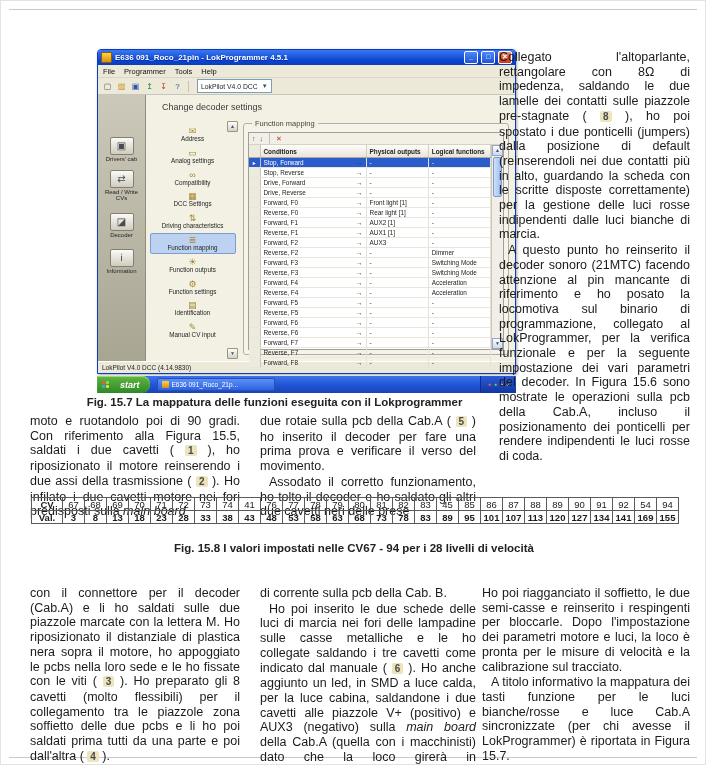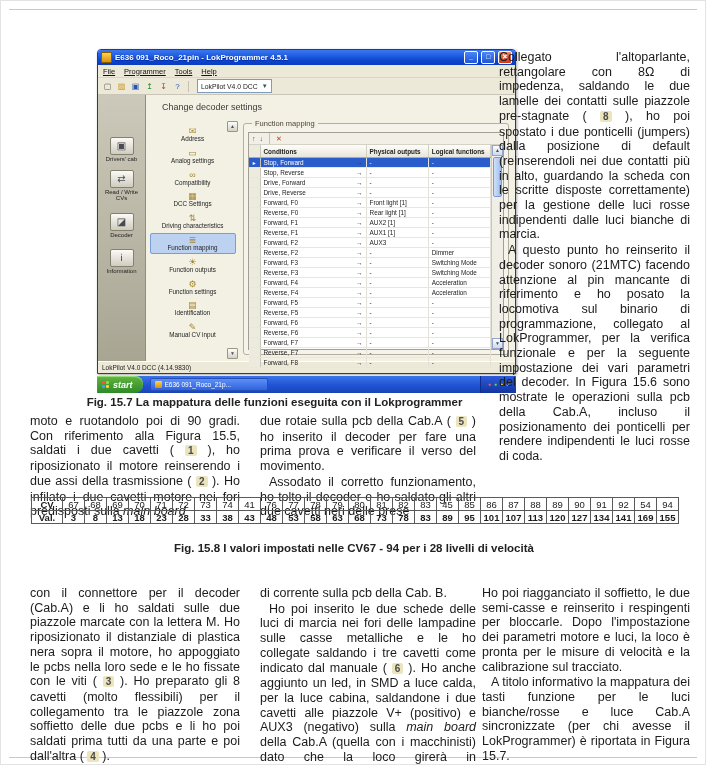--- a/index.html
+++ b/index.html
@@ -23,21 +23,21 @@
   
   #app{position:absolute;left:48px;top:48px;width:419px;margin-left:48px;}
   .win{border:1px solid #0a3cc0;border-radius:4px 4px 0 0;overflow:hidden;box-shadow:1px 1px 3px rgba(0,0,0,.35);background:#ece9d8;}
   .titlebar{height:15px;background:linear-gradient(#3a78f2,#0b46cf 70%,#0a3cc0);display:flex;align-items:center;gap:3px;
             color:#fff;font-size:8px;font-weight:bold;padding:0 3px;white-space:nowrap;}
   .appico{width:9px;height:9px;background:linear-gradient(#ffd24a,#d89010);border:1px solid #8a5c00;border-radius:1px;flex:none;}
   .tb-title{flex:1;overflow:hidden;text-overflow:ellipsis;text-shadow:0 1px 1px #00259a;}
   .tb-btn{width:12px;height:11px;border:1px solid #fff;border-radius:2px;font-size:7px;line-height:9px;text-align:center;color:#fff;flex:none;}
   .b-min,.b-max{background:linear-gradient(#4d86f5,#1d55d8);}
   .b-close{background:linear-gradient(#f0876a,#d33511);}
-  .menubar{height:12px;background:#ece9d8;display:flex;align-items:center;gap:9px;padding:0 5px;font-size:7.5px;color:#111;border-bottom:1px solid #d9d5c9;text-decoration:underline;}
+  .menubar{height:12px;background:#ece9d8;display:flex;align-items:center;gap:9px;padding:0 5px;font-size:7.5px;color:#111;border-bottom:1px solid #d9d5c9;}
   .toolbar{height:16px;background:#ece9d8;display:flex;align-items:center;gap:3px;padding:0 4px;border-bottom:1px solid #c9c5b9;}
   .ticon{width:11px;height:11px;font-size:8px;line-height:11px;text-align:center;border-radius:2px;}
   .c-dark{color:#555;} .c-yellow{color:#c79420;} .c-blue{color:#2a52b0;} .c-green{color:#2f8a2f;} .c-red{color:#c03a20;}
   .tsep{width:1px;height:11px;background:#c5c1b5;margin:0 2px;}
   .tdrop{height:12px;background:#fff;border:1px solid #7f9db9;display:flex;align-items:center;gap:4px;
          font-size:6.8px;color:#222;padding:0 3px;margin-left:3px;}
   .tdrop .caret{font-size:6px;color:#355;}
   .appbody{display:flex;height:266px;background:#f3f1e4;}
   
   .sidenav{width:47px;background:linear-gradient(#cdc9ba,#a9a593);border-right:1px solid #918d7c;
@@ -77,21 +77,21 @@
   .ftable td.condcell{padding:0 3px;}
   .ftable .arr{color:#333;font-size:6.5px;}
   .ftable tr.selected td{background:#2a5ccc;color:#fff;}
   .ftable tr.selected .gutter{background:#2a5ccc;color:#fff;}
   .ft-scroll{width:11px;flex:none;background:#f0eee6;border-left:1px solid #c9c6ba;display:flex;flex-direction:column;}
   .fs-btn{height:9px;background:linear-gradient(#fdfdfb,#cfd8ec);border:1px solid #93a5c8;font-size:5px;line-height:8px;text-align:center;color:#3a5070;}
   .fs-thumb{height:38px;margin:1px;background:linear-gradient(90deg,#cfe0f8,#9ebef0);border:1px solid #7c9cd0;border-radius:2px;}
   .statusbar{height:11px;background:#ece9d8;border-top:1px solid #fff;display:flex;align-items:center;font-size:6.5px;color:#222;padding:0 4px;}
   
   .taskbar{height:17px;margin-top:2px;background:linear-gradient(#3d74ea,#2053d4 55%,#1a43b8);display:flex;align-items:center;border-radius:0 0 2px 2px;}
-  .startbtn{height:17px;background:linear-gradient(#63b443,#2d8a25);border-radius:0 8px 8px 0;display:flex;align-items:center;gap:3px;
+  .startbtn{height:17px;background:linear-gradient(#63b443,#2d8a25);border-radius:0 8px 8px 0;display:flex;align-items:center;gap:10px;
             color:#fff;font-size:9px;font-weight:bold;font-style:italic;padding:0 10px 0 5px;box-shadow:inset 0 1px 1px #9fe07f;}
   .flag{width:8px;height:8px;display:grid;grid-template-columns:3px 3px;grid-template-rows:3px 3px;gap:1px;}
   .flag i{display:block;border-radius:1px;}
   .f1{background:#f4593b;} .f2{background:#8ddb43;} .f3{background:#47a0f0;} .f4{background:#ffd23e;}
   .taskitem{height:13px;width:118px;margin-left:7px;background:linear-gradient(#5c90f6,#2f63de);border:1px solid #274fba;border-radius:2px;
             color:#fff;font-size:6.5px;display:flex;align-items:center;gap:3px;padding:0 4px;box-sizing:border-box;white-space:nowrap;overflow:hidden;}
   .ti-ico{width:7px;height:7px;background:linear-gradient(#ffd24a,#d89010);border-radius:1px;flex:none;}
   .tray{margin-left:auto;height:17px;background:linear-gradient(#2b5cd8,#1234a0);border-left:1px solid #0e2c8e;
         display:flex;align-items:center;gap:3px;padding:0 7px;}
   .tray span{font-size:5px;line-height:5px;}

